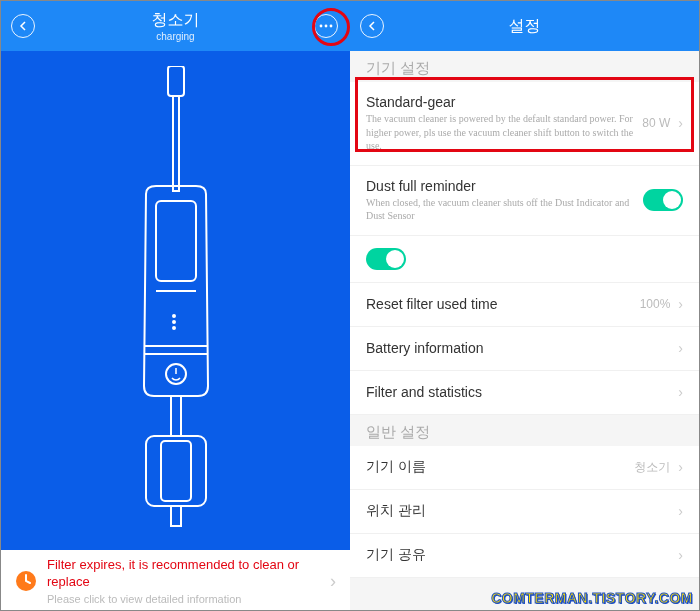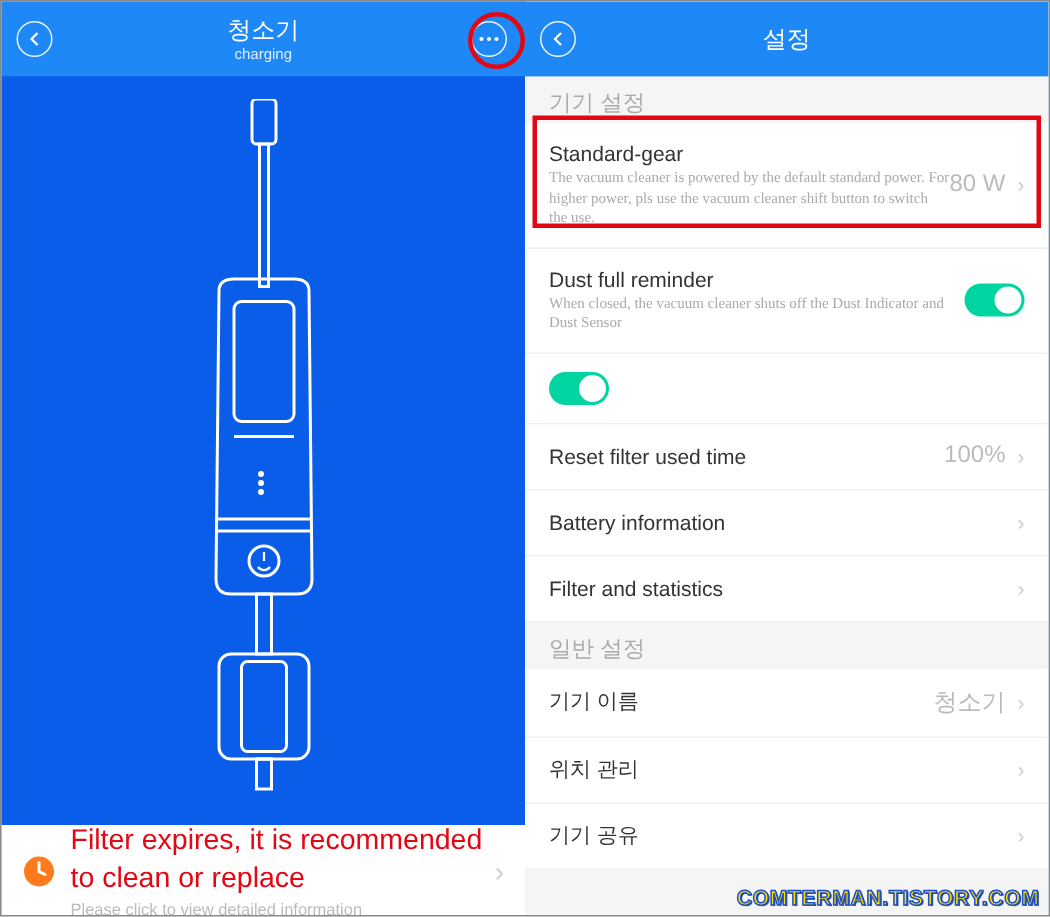--- a/index.html
+++ b/index.html
@@ -95,21 +95,21 @@
   align-items: center;
   position: relative;
 }
 .banner-icon {
   width: 22px;
   height: 22px;
   margin-right: 10px;
   flex-shrink: 0;
 }
 .banner-text { flex: 1; }
-.banner-title { color: #e30613; font-size: 19px; line-height: 1.3; }
+.banner-title { color: #e30613; font-size: 13px; line-height: 1.3; }
 .banner-sub { color: #bbb; font-size: 11px; margin-top: 2px; }
 .banner-chevron { color: #ccc; font-size: 18px; }
 
 .settings-body {
   flex: 1;
   overflow: hidden;
   background: #f5f5f5;
   position: relative;
 }
 .section-label {
@@ -121,21 +121,21 @@
   background: #fff;
   padding: 12px 16px;
   display: flex;
   align-items: center;
   border-bottom: 1px solid #f0f0f0;
   min-height: 44px;
 }
 .row-text { flex: 1; }
 .row-title { font-size: 14px; color: #333; }
 .row-desc { font-size: 10px; color: #aaa; line-height: 1.35; margin-top: 2px; font-family: Liberation Serif, serif; }
-.row-value { color: #bbb; font-size: 16px; margin-right: 8px; }
+.row-value { color: #bbb; font-size: 12px; margin-right: 8px; }
 .row-chevron { color: #ccc; font-size: 14px; }
 .toggle {
   width: 40px;
   height: 22px;
   border-radius: 11px;
   background: #00d4a0;
   position: relative;
   cursor: pointer;
 }
 .toggle::after {

